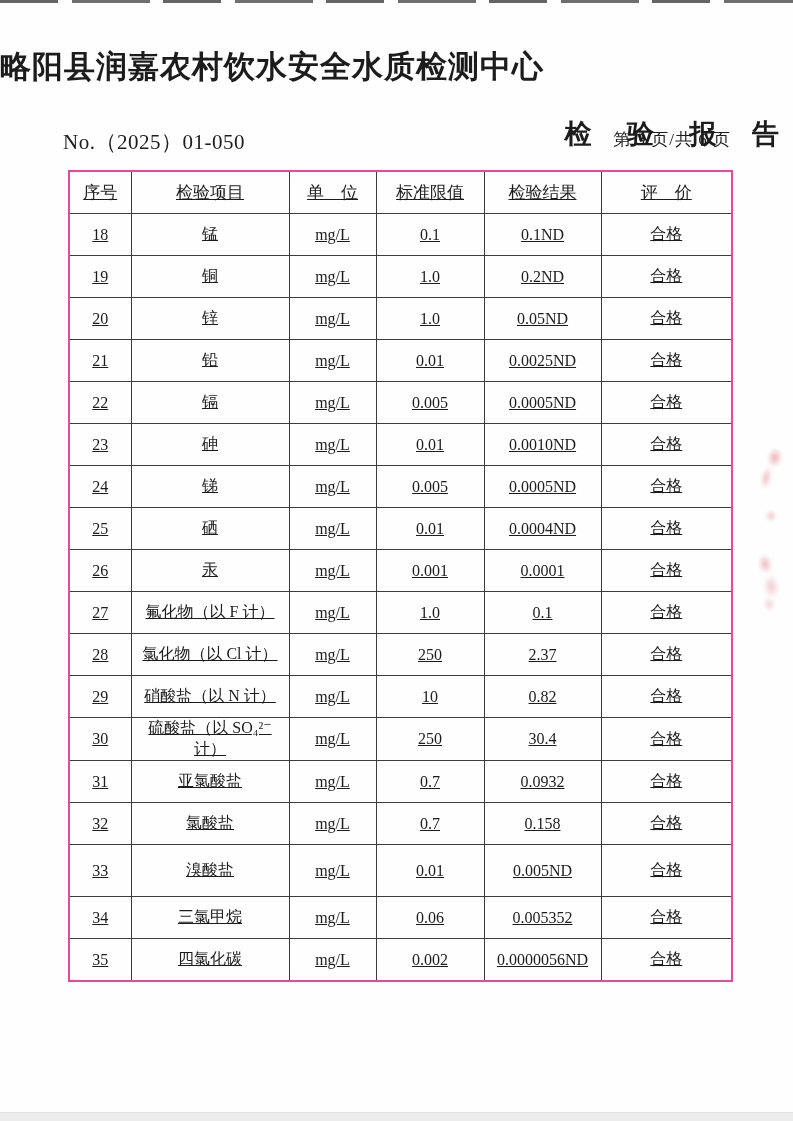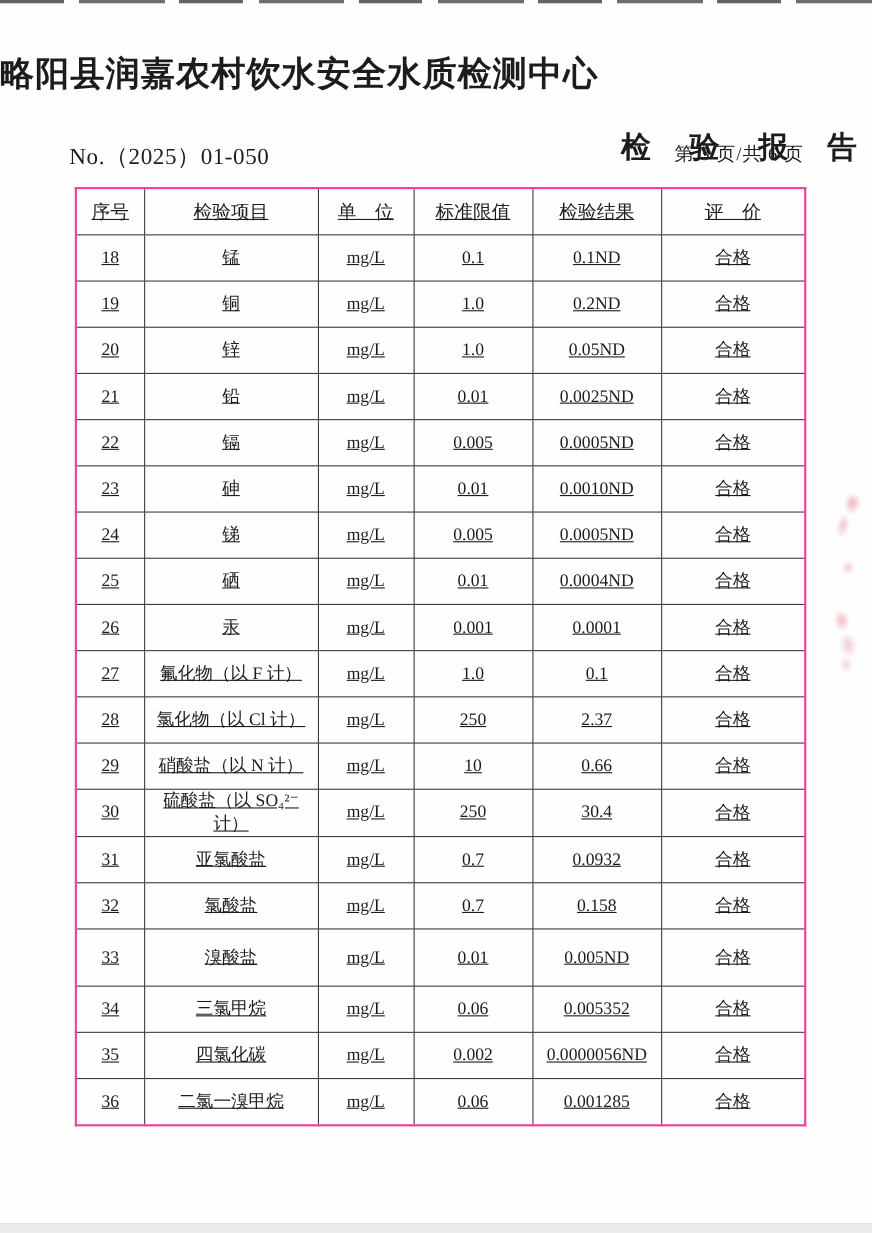--- a/index.html
+++ b/index.html
@@ -188,21 +188,21 @@
         <td>mg/L</td>
         <td>250</td>
         <td>2.37</td>
         <td>合格</td>
       </tr>
       <tr>
         <td>29</td>
         <td>硝酸盐（以 N 计）</td>
         <td>mg/L</td>
         <td>10</td>
-        <td>0.66</td>
+        <td>0.82</td>
         <td>合格</td>
       </tr>
       <tr>
         <td>30</td>
         <td>硫酸盐（以 SO₄²⁻计）</td>
         <td>mg/L</td>
         <td>250</td>
         <td>30.4</td>
         <td>合格</td>
       </tr>
@@ -239,28 +239,20 @@
         <td>合格</td>
       </tr>
       <tr>
         <td>35</td>
         <td>四氯化碳</td>
         <td>mg/L</td>
         <td>0.002</td>
         <td>0.0000056ND</td>
         <td>合格</td>
       </tr>
-      <tr>
-        <td>36</td>
-        <td>二氯一溴甲烷</td>
-        <td>mg/L</td>
-        <td>0.06</td>
-        <td>0.001285</td>
-        <td>合格</td>
-      </tr>
     </tbody>
 </table>
 
 <div class="smudge smudge-1"></div>
 <div class="smudge smudge-2"></div>
 <div class="smudge smudge-3"></div>
 
 <div class="scan-bottom"></div>
 
 </body></html>

